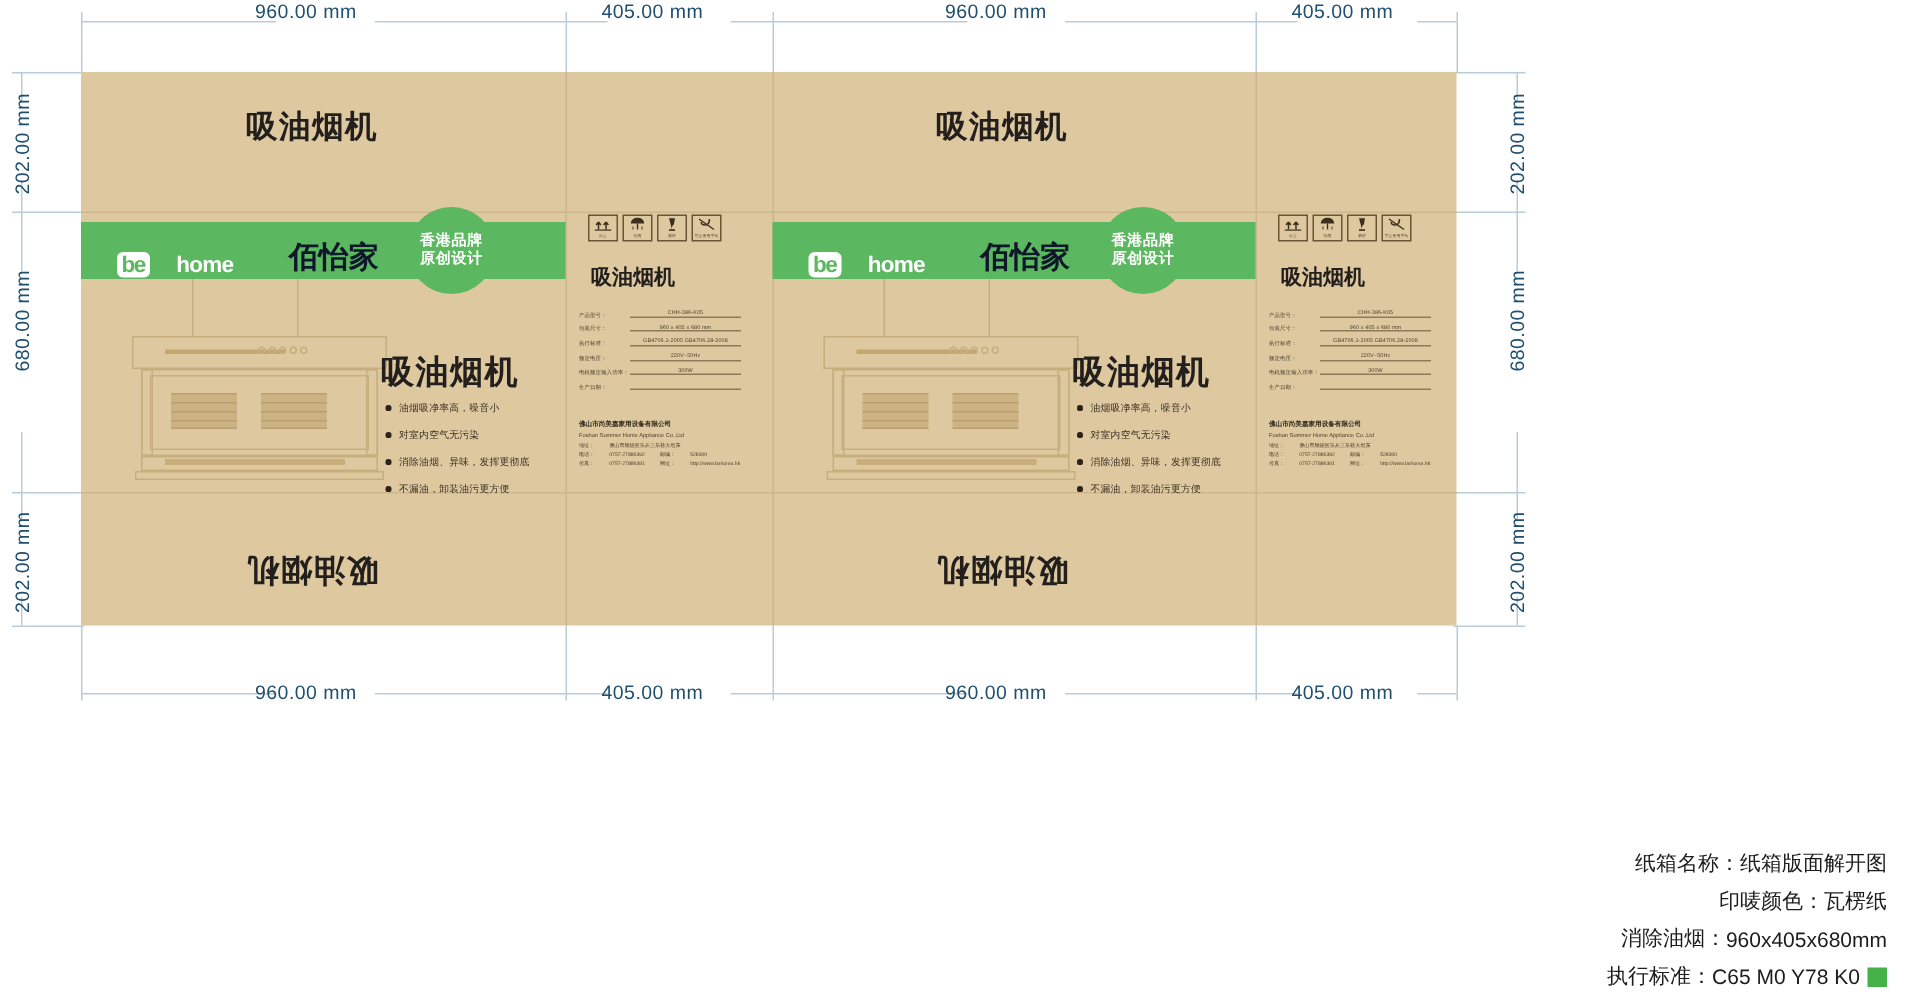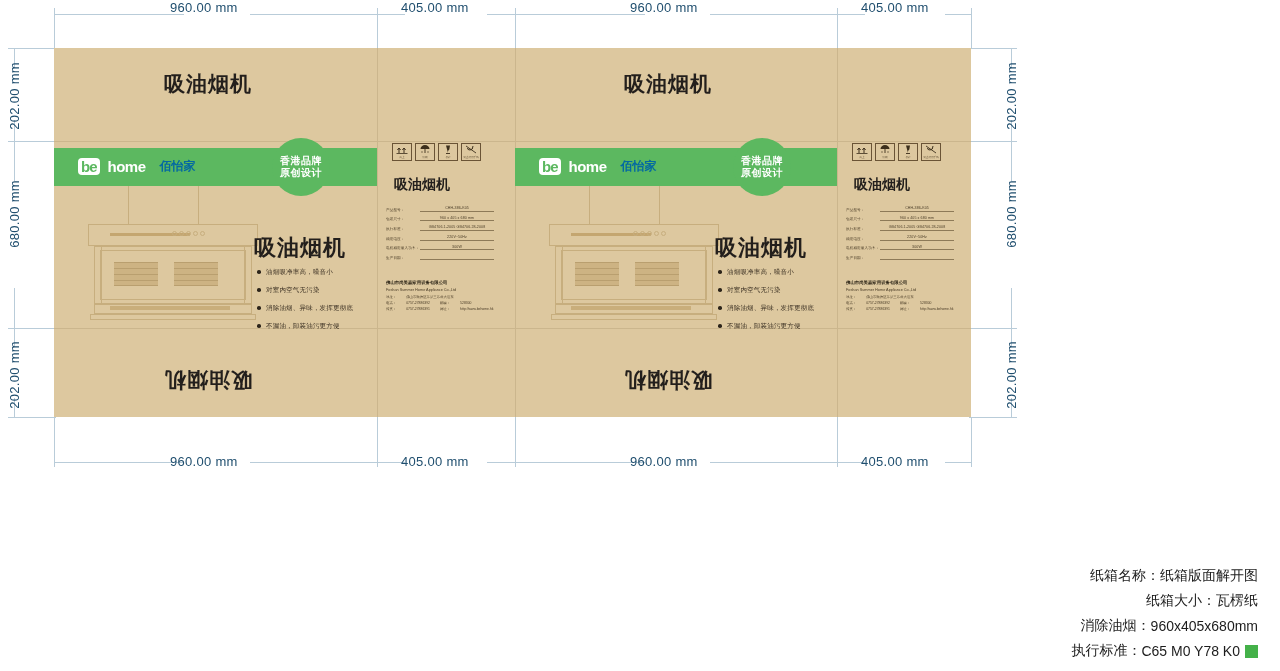--- a/index.html
+++ b/index.html
@@ -18,25 +18,25 @@
   
   #carton{position:absolute;left:54px;top:48px;width:917px;height:369px;}
   .band{position:absolute;left:0;width:100%;box-sizing:border-box;}
   .kraft{background:#ddc89f;}
   .fold{position:absolute;background:#cbb68d;}
   .fold.v{width:1px;top:0;height:100%;}
   .fold.h{height:1px;left:0;width:100%;}
 
   
   .greenband{position:absolute;background:#5cb860;height:38px;}
-  .logo{position:absolute;display:flex;align-items:flex-end;gap:8px;}
+  .logo{position:absolute;display:flex;align-items:flex-end;gap:18px;}
   .logo .bebox{background:#fff;color:#5cb860;font-weight:bold;font-size:15px;
       border-radius:4px;padding:0 3px;line-height:17px;letter-spacing:-1px;}
   .logo .home{color:#fff;font-size:15px;font-weight:bold;letter-spacing:-.5px;}
-  .logo .cn{color:#0369a1;font-size:12px;font-weight:bold;letter-spacing:0px;margin-left:6px;}
+  .logo .cn{color:#0f172a;font-size:20px;font-weight:bold;letter-spacing:0px;margin-left:19px;}
 
   .badge{position:absolute;width:58px;height:58px;border-radius:50%;
       background:#5cb860;color:#fff;display:flex;flex-direction:column;
       align-items:center;justify-content:center;line-height:1.25;
       font-size:10px;font-weight:bold;letter-spacing:.5px;}
 
   .bigtitle{position:absolute;color:#231f1c;font-weight:bold;letter-spacing:1px;}
   .flip{transform:rotate(180deg);}
 
   .bullets{position:absolute;}
@@ -435,21 +435,21 @@
       </div>
   </div>
 </div>
 
 <div id="legend">
   <div class="lrow">
       <span>纸箱名称：</span>
       <span>纸箱版面解开图</span>
     </div>
   <div class="lrow">
-      <span>纸箱大小：</span>
+      <span>印唛颜色：</span>
       <span>瓦楞纸</span>
     </div>
   <div class="lrow">
       <span>消除油烟：</span>
       <span>960x405x680mm</span>
     </div>
   <div class="lrow">
       <span>执行标准：</span>
       <span>C65 M0 Y78 K0</span>
       <span class="sw"></span>

